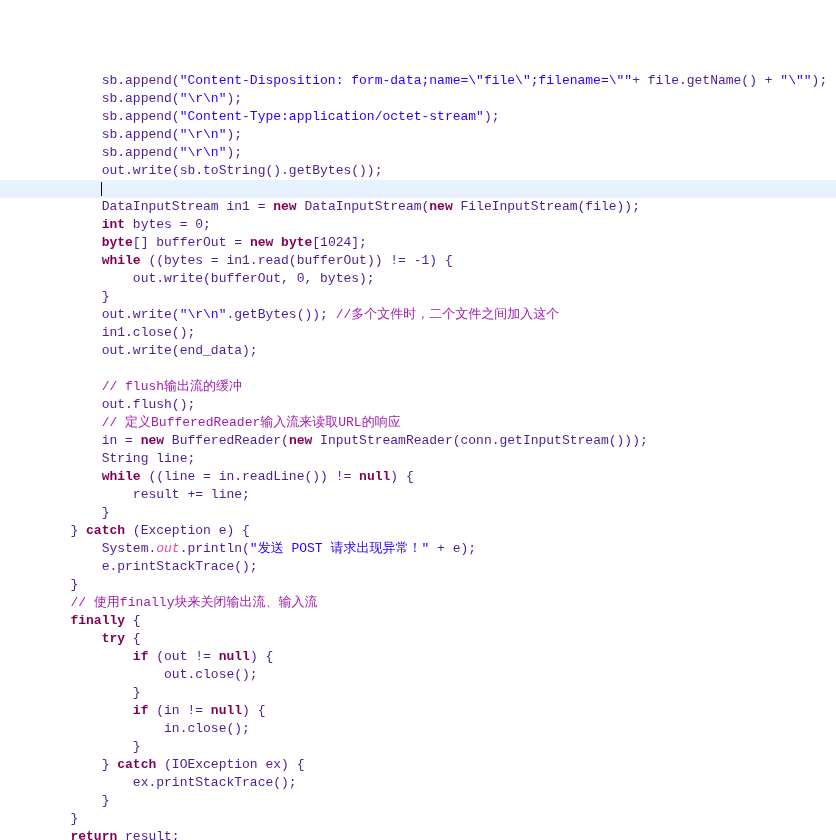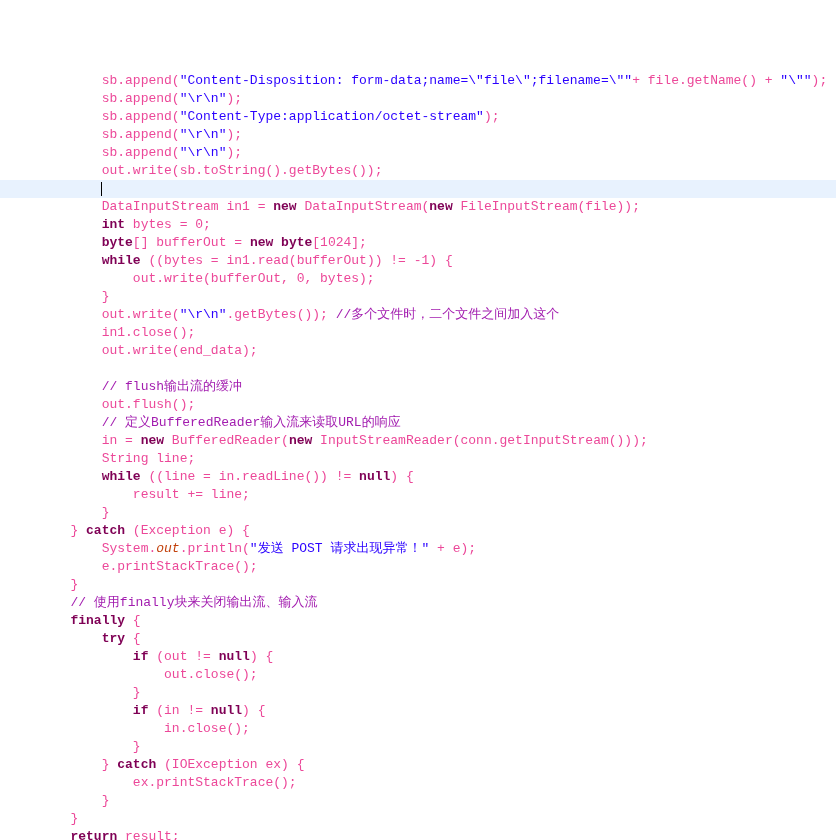--- a/index.html
+++ b/index.html
@@ -12,22 +12,22 @@
     width: 836px;
     white-space: pre;
     overflow: hidden;
   }
   .editor { padding: 0; }
   .line { height: 18px; padding-left: 8px; }
   .highlight { background: #e8f2fe; }
   .kw { color: #7f0055; font-weight: bold; }
   .str { color: #2a00ff; }
   .com { color: #a21caf; }
-  .fld { color: #c2410c; font-style: italic; }
-  .plain { color: #ec4899; }
+  .fld { color: #ec4899; font-style: italic; }
+  .plain { color: #4c1d95; }
   .caret {
     display: inline-block;
     width: 1px;
     height: 14px;
     background: #000;
     vertical-align: text-bottom;
     margin-left: -1px;
   }
 </style>
 </head>

